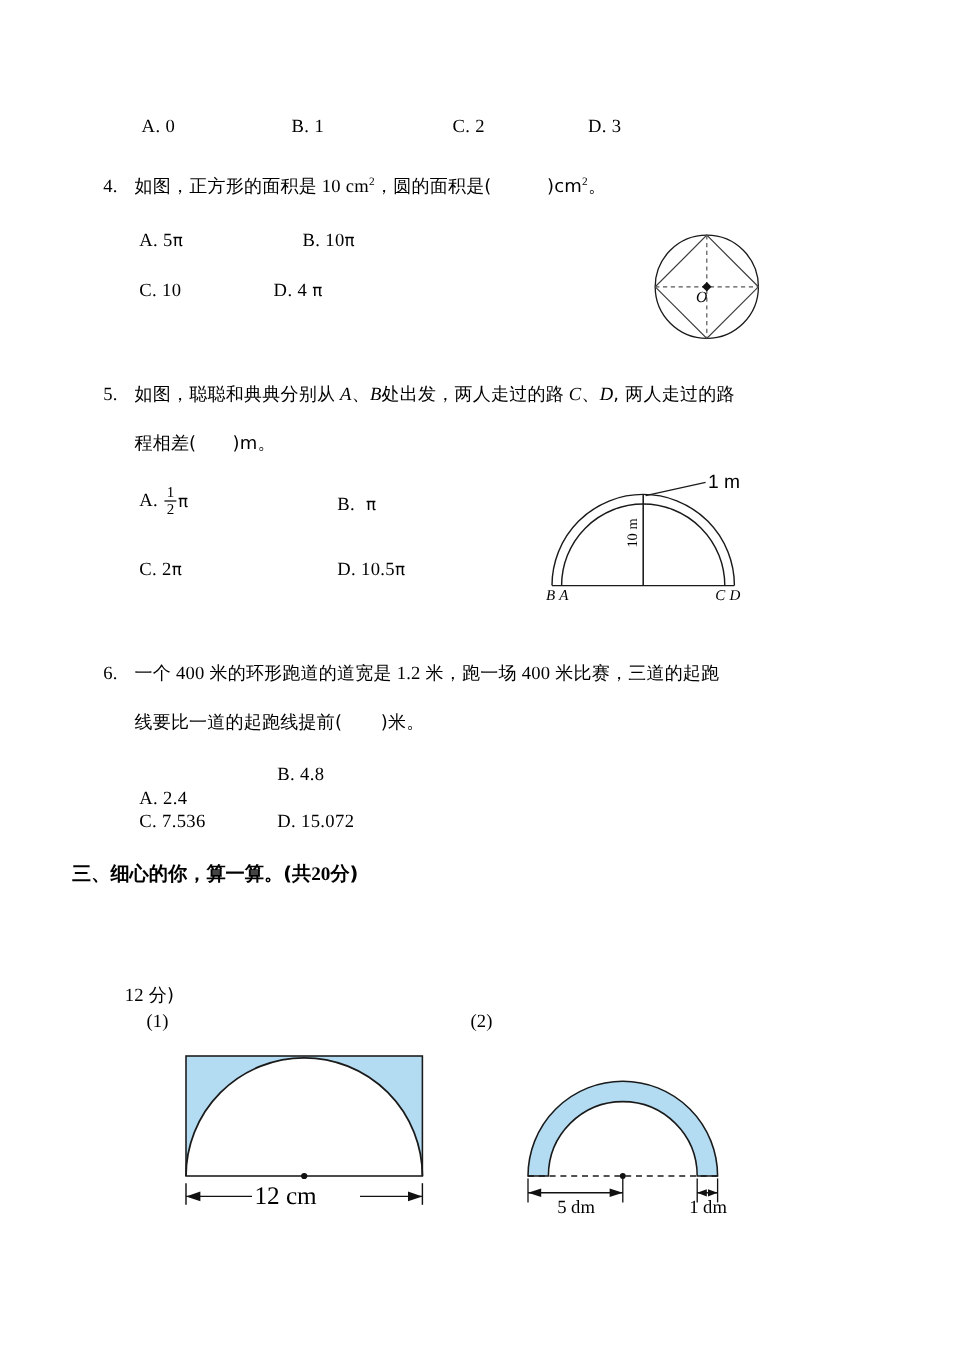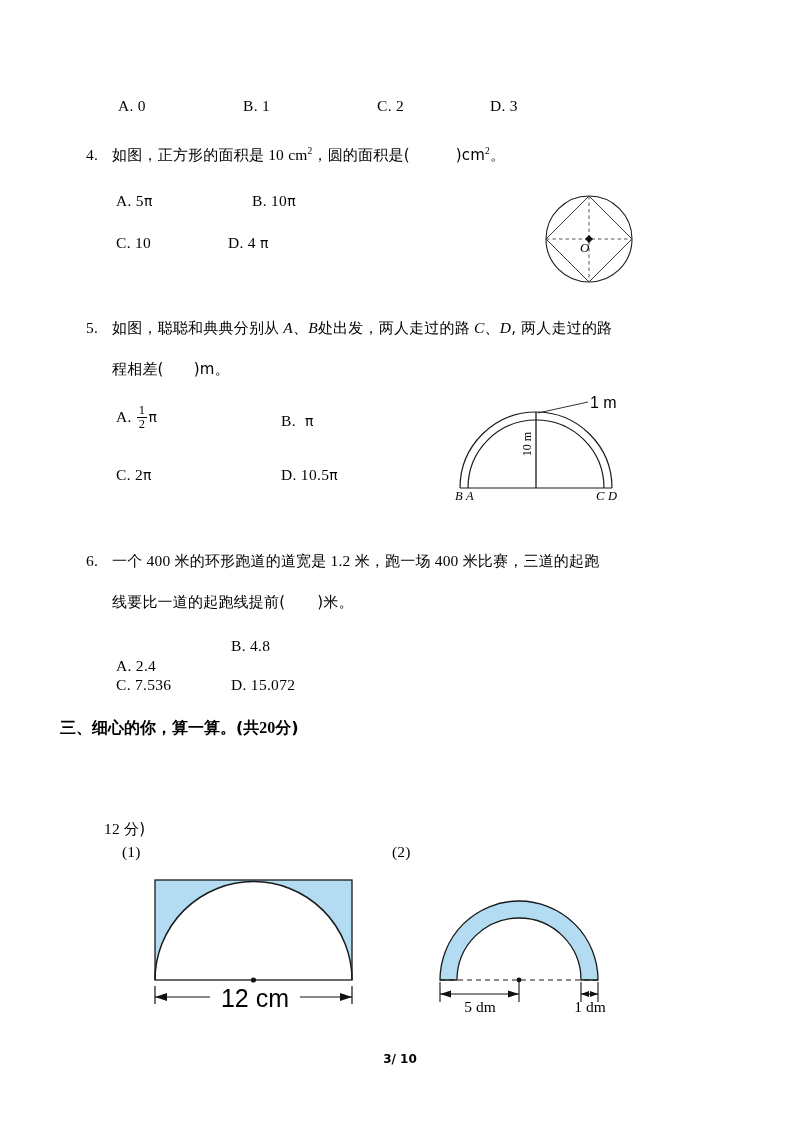--- a/index.html
+++ b/index.html
@@ -252,22 +252,22 @@
       <circle cx="105.5" cy="108" r="2.6" fill="#111"></circle>
 
       <line x1="7" y1="114" x2="7" y2="132" stroke="#111" stroke-width="1.2"></line>
       <line x1="204" y1="114" x2="204" y2="132" stroke="#111" stroke-width="1.2"></line>
       <line x1="7" y1="125" x2="204" y2="125" stroke="#111" stroke-width="1.2"></line>
       <polygon points="7,125 19,121 19,129" fill="#111"></polygon>
       <polygon points="204,125 192,121 192,129" fill="#111"></polygon>
 
       <rect x="62" y="112" width="90" height="26" fill="#ffffff"></rect>
     </svg>
-    <div style="position:absolute; left:64px; top:112px; width:86px; text-align:center;
-                font-size:25px; font-family:Liberation Sans, sans-serif;">12 cm</div>
+    <div style="position:absolute; left:64px; top:112px; width:86px; text-align:left;
+                font-size:21px; font-family:Liberation Serif, serif;">12 cm</div>
   </div>
 
   <div class="fig" style="left:428px; top:890px;">
     <svg width="215" height="125" viewBox="0 0 215 125">
 
       <path d="M 12,90 A 79,79 0 0 1 170,90 L 153,90 A 62,62 0 0 0 29,90 Z" fill="#b3dcf2" stroke="#1a1a1a" stroke-width="1.3"></path>
 
       <line x1="12" y1="90" x2="170" y2="90" stroke="#1a1a1a" stroke-width="1.1" stroke-dasharray="5,4"></line>
 
       <circle cx="91" cy="90" r="2.4" fill="#111"></circle>
@@ -284,17 +284,14 @@
       <line x1="153" y1="104" x2="170" y2="104" stroke="#111" stroke-width="1.2"></line>
       <polygon points="153,104 161,101 161,107" fill="#111"></polygon>
       <polygon points="170,104 162,101 162,107" fill="#111"></polygon>
     </svg>
     <div style="position:absolute; left:16px; top:108px; width:72px; text-align:center;
                 font-size:15.5px; font-family:'Liberation Serif',serif;">5 dm</div>
     <div style="position:absolute; left:131px; top:108px; width:62px; text-align:center;
                 font-size:15.5px; font-family:'Liberation Serif',serif;">1 dm</div>
   </div>
 
-  <div class="footer" style="left:0; top:1052px;">
-    <span>3/ 10</span>
-  </div>
 
 </div>
 
 </body></html>

